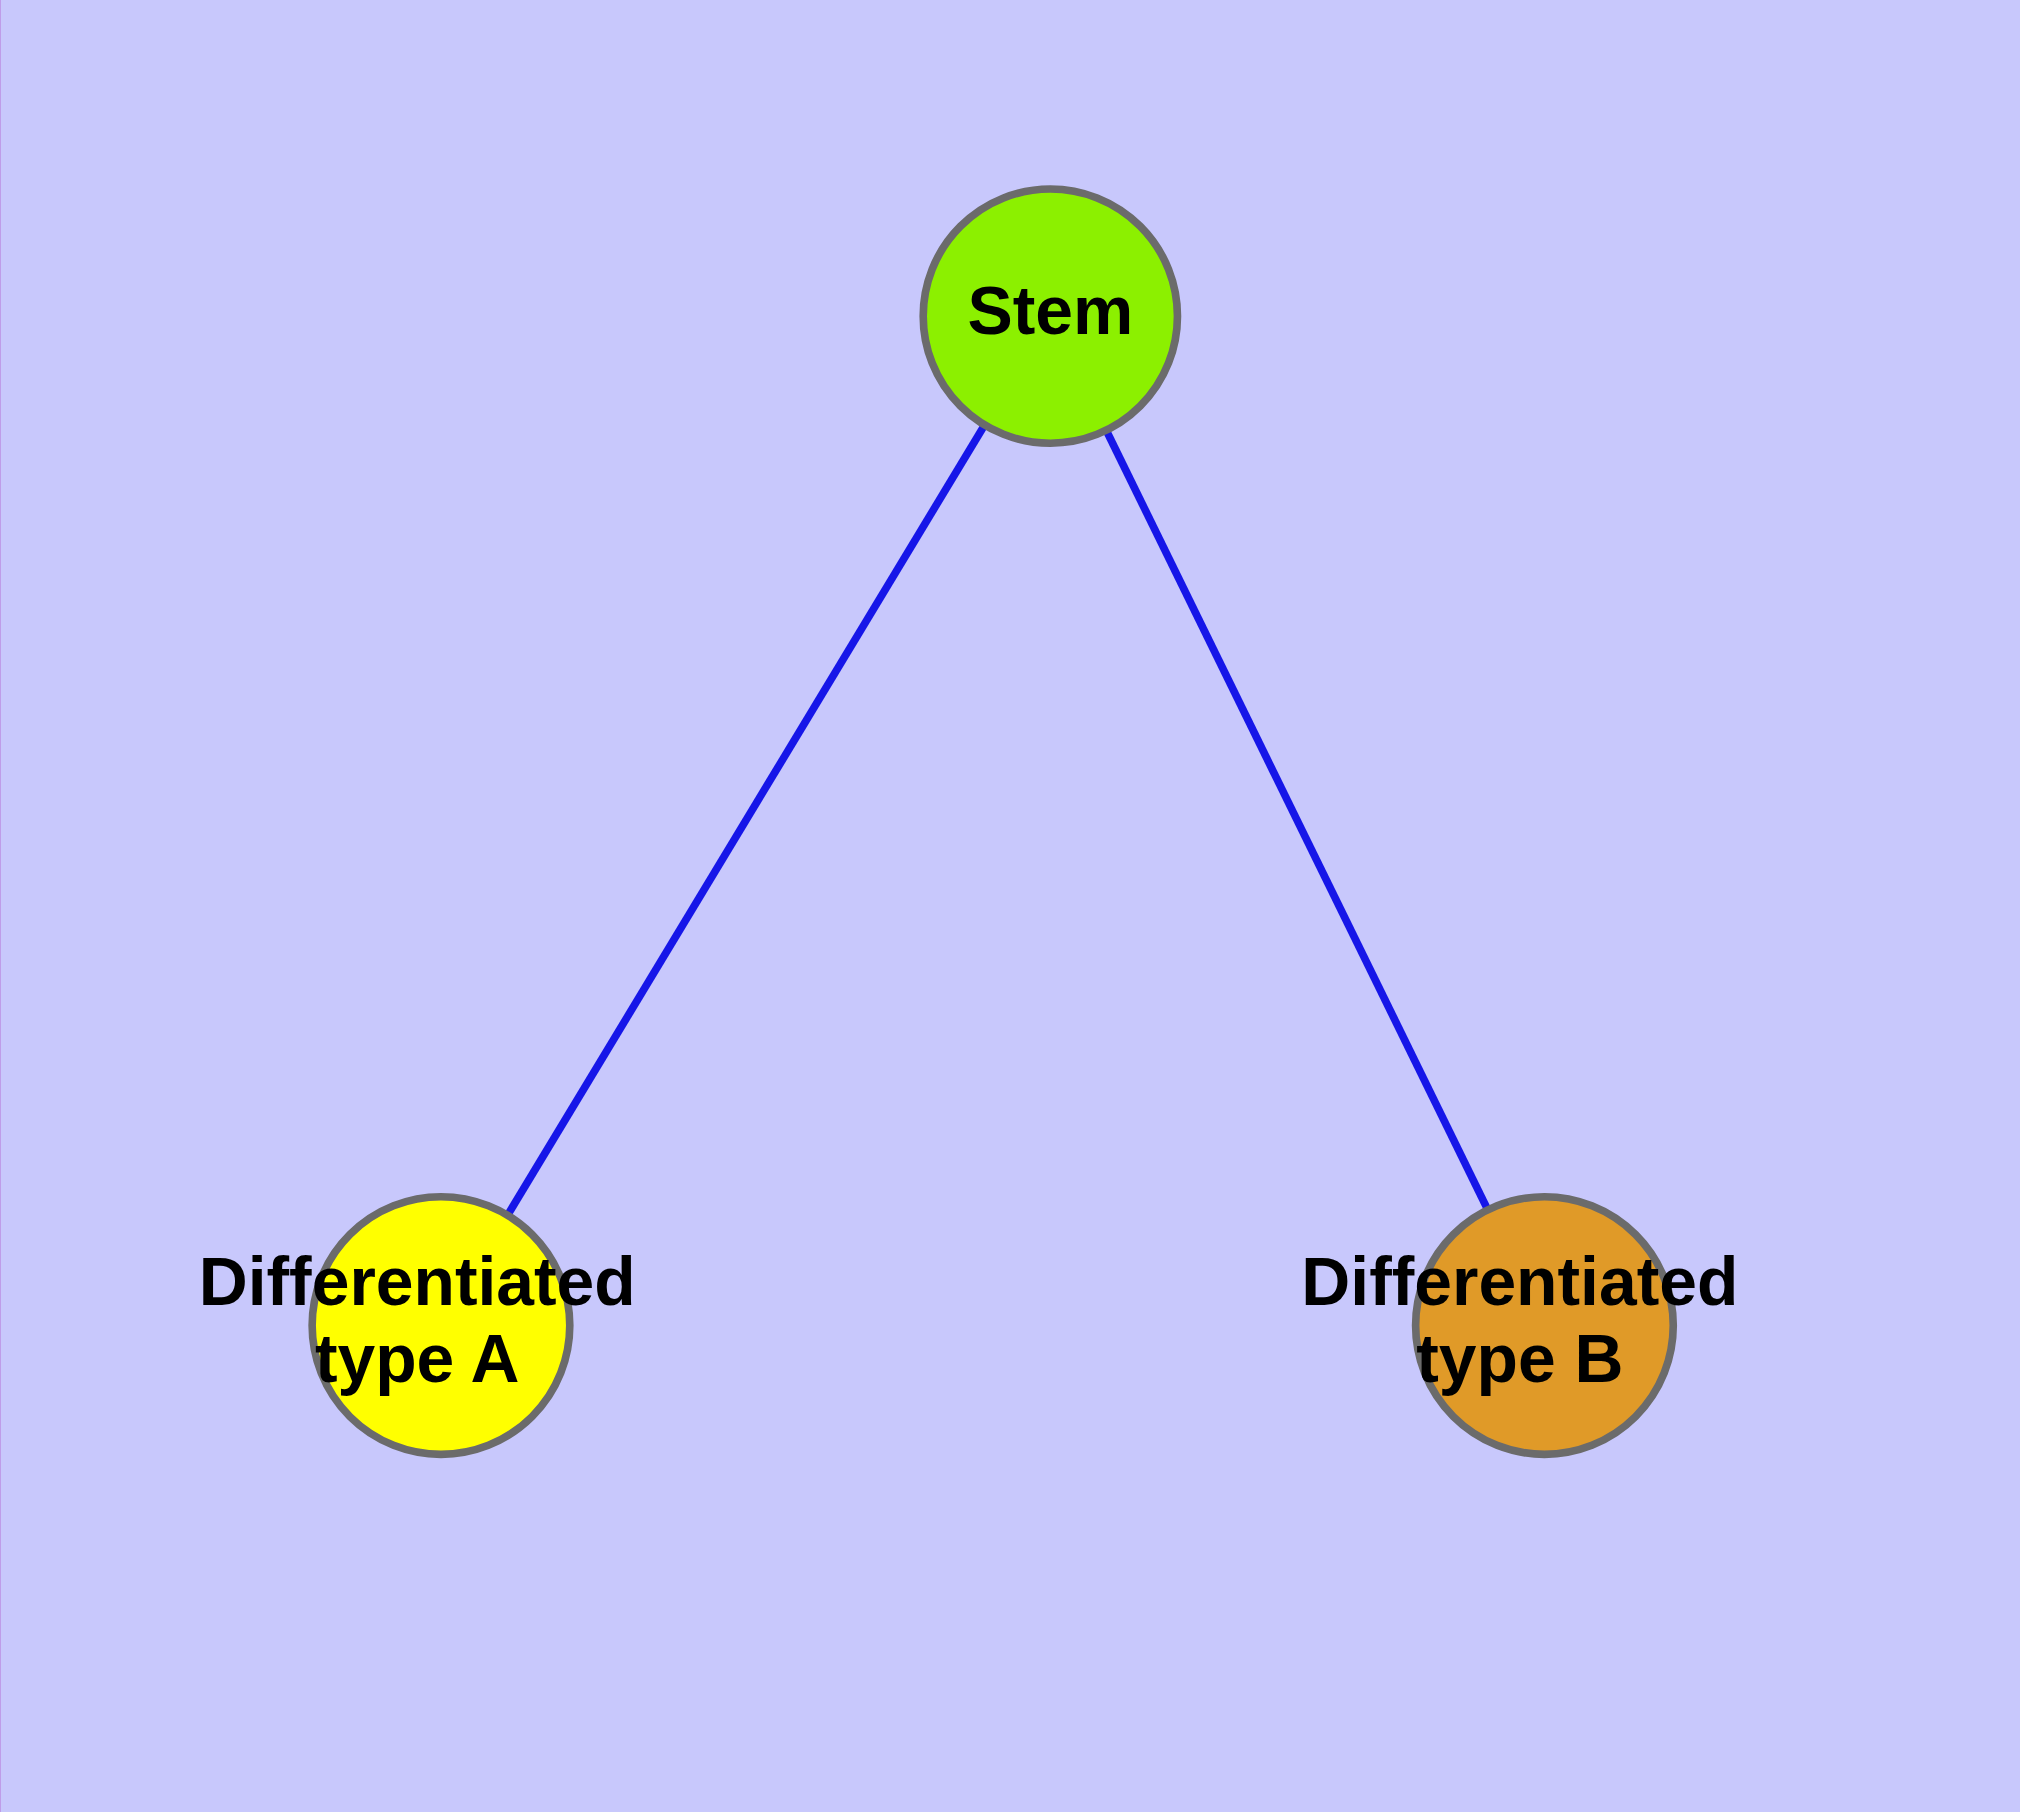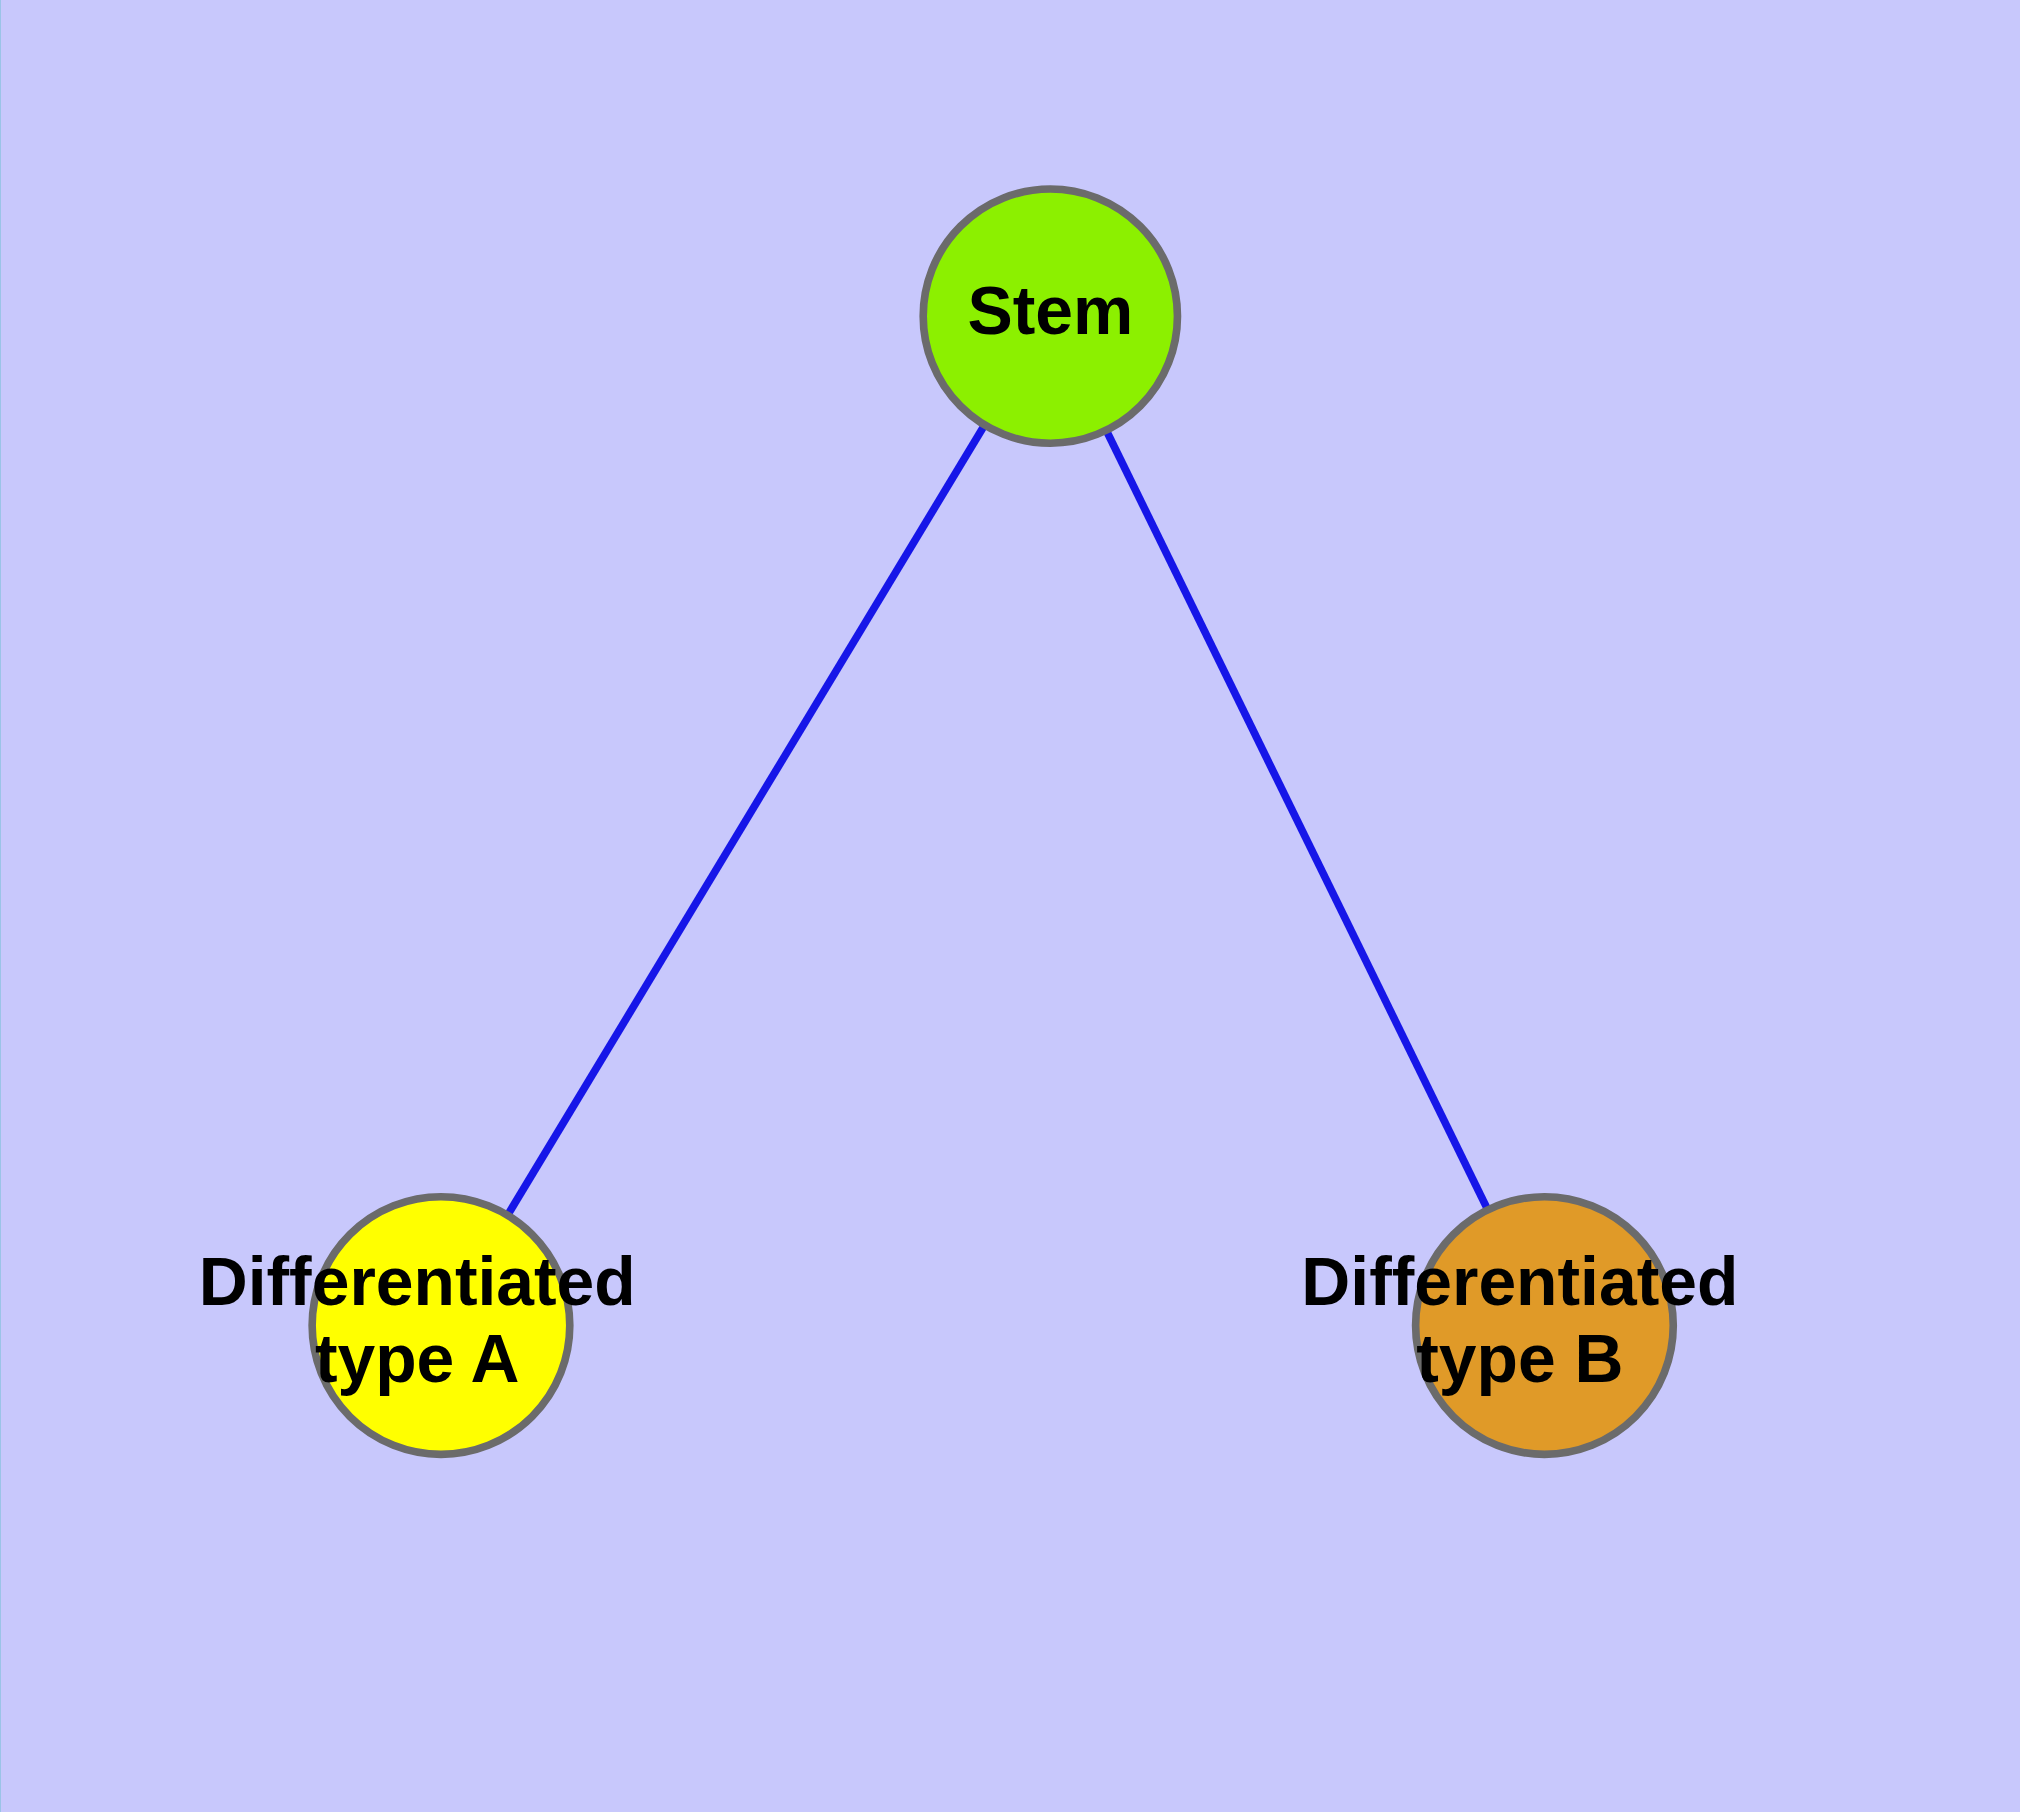--- a/index.html
+++ b/index.html
@@ -38,21 +38,21 @@
   .edge-line {
     stroke: #1616e8;
     stroke-width: 9;
     stroke-linecap: butt;
     fill: none;
   }
 </style>
 </head>
 <body>
 
-<div id="canvas" style="width: 1820px; height: 1812px; background: #14b8a6;">
+<div id="canvas" style="width: 1820px; height: 1812px; background: #a21caf;">
 
   <svg id="graph-svg" viewBox="0 0 2384 2138" style="width: 2021px; height: 1812px;">
 
     <rect x="0" y="0" width="2384" height="2138" fill="#c8c8fc"></rect>
 
     <g>
       <line class="edge-line" x1="1162.510728404343" y1="499.7019784011512" x2="597.5229104010039" y2="1435.585832701536" stroke="#1616e8" stroke-width="9"></line>
       <line class="edge-line" x1="1304.0691505718082" y1="505.92857346659275" x2="1756.0515365826268" y2="1429.2750944595343" stroke="#1616e8" stroke-width="9"></line>
     </g>
 

